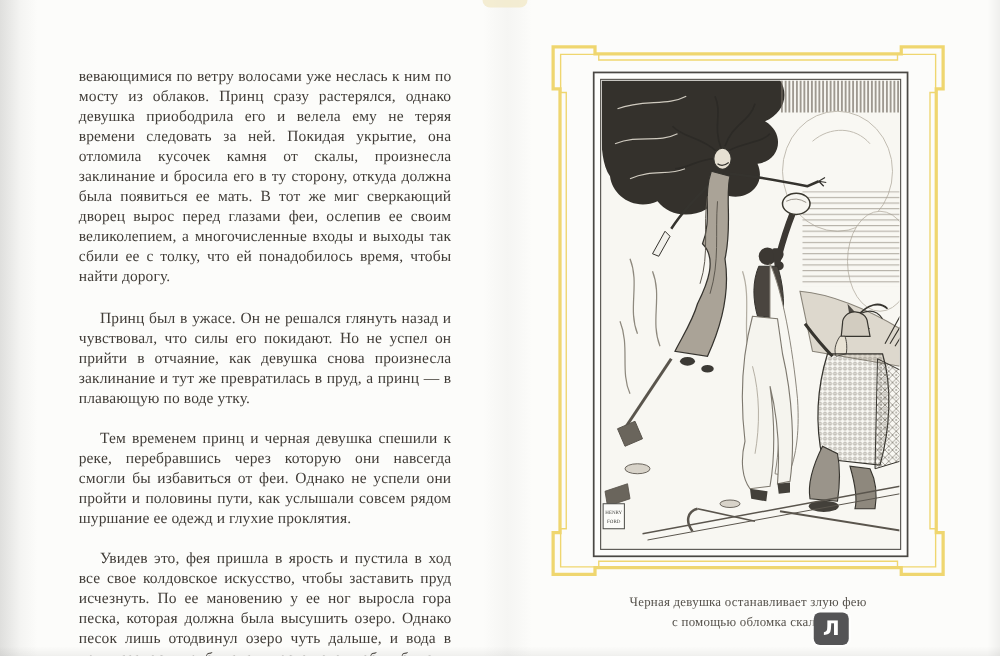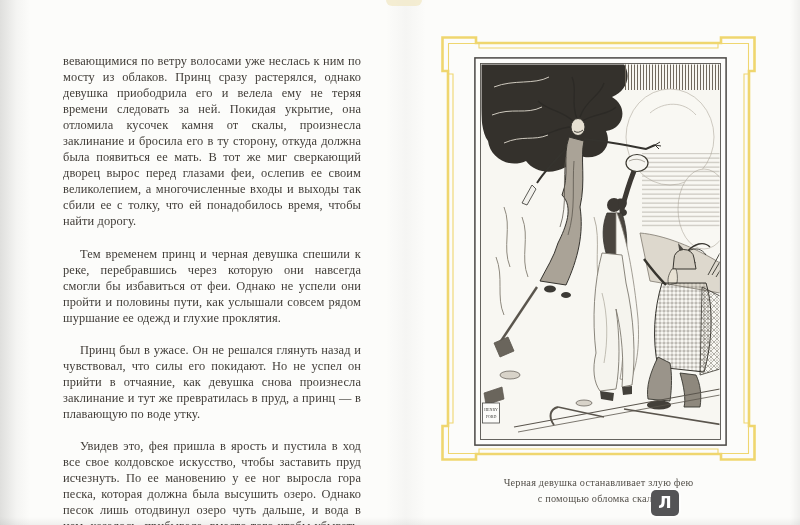--- a/index.html
+++ b/index.html
@@ -48,22 +48,22 @@
 <div class="stage">
 
   <div class="edge-left"></div>
   <div class="edge-right"></div>
   <div class="edge-bottom"></div>
   <div class="gutter"></div>
   <div class="top-smudge"></div>
 
   <div class="text-block" lang="ru">
     <p class="first">вевающимися по ветру волосами уже неслась к ним по мосту из облаков. Принц сразу растерялся, однако девушка приободрила его и велела ему не теряя времени следовать за ней. Покидая укрытие, она отломила кусочек камня от скалы, произнесла заклинание и бросила его в ту сторону, откуда должна была появиться ее мать. В тот же миг сверкающий дворец вырос перед глазами феи, ослепив ее своим великолепием, а многочисленные входы и выходы так сбили ее с толку, что ей понадобилось время, чтобы найти дорогу.</p>
+    <p>Принц был в ужасе. Он не решался глянуть назад и чувствовал, что силы его покидают. Но не успел он прийти в отчаяние, как девушка снова произнесла заклинание и тут же превратилась в пруд, а принц — в плавающую по воде утку.</p>
     <p>Тем временем принц и черная девушка спешили к реке, перебравшись через которую они навсегда смогли бы избавиться от феи. Однако не успели они пройти и половины пути, как услышали совсем рядом шуршание ее одежд и глухие проклятия.</p>
-    <p>Принц был в ужасе. Он не решался глянуть назад и чувствовал, что силы его покидают. Но не успел он прийти в отчаяние, как девушка снова произнесла заклинание и тут же превратилась в пруд, а принц — в плавающую по воде утку.</p>
     <p>Увидев это, фея пришла в ярость и пустила в ход все свое колдовское искусство, чтобы заставить пруд исчезнуть. По ее мановению у ее ног выросла гора песка, которая должна была высушить озеро. Однако песок лишь отодвинул озеро чуть дальше, и вода в нем, казалось, прибывала, вместо того чтобы убывать. Когда старуха увидела, что ее колдовство бессильно, она решила пойти на хитрость и начала бросать</p>
   </div>
 
 
   <svg class="frame-svg" width="321" height="431" viewBox="0 0 321 431">
     <g fill="none" stroke="#efd66f">
 
       <path stroke-width="2.6" d="
         M38,10 H283 V4.5 H316.5 V38 H311 V393 H316.5 V426.5 H283 V421 H38 V426.5 H4.5 V393 H10 V38 H4.5 V4.5 H38 Z"></path>
 

